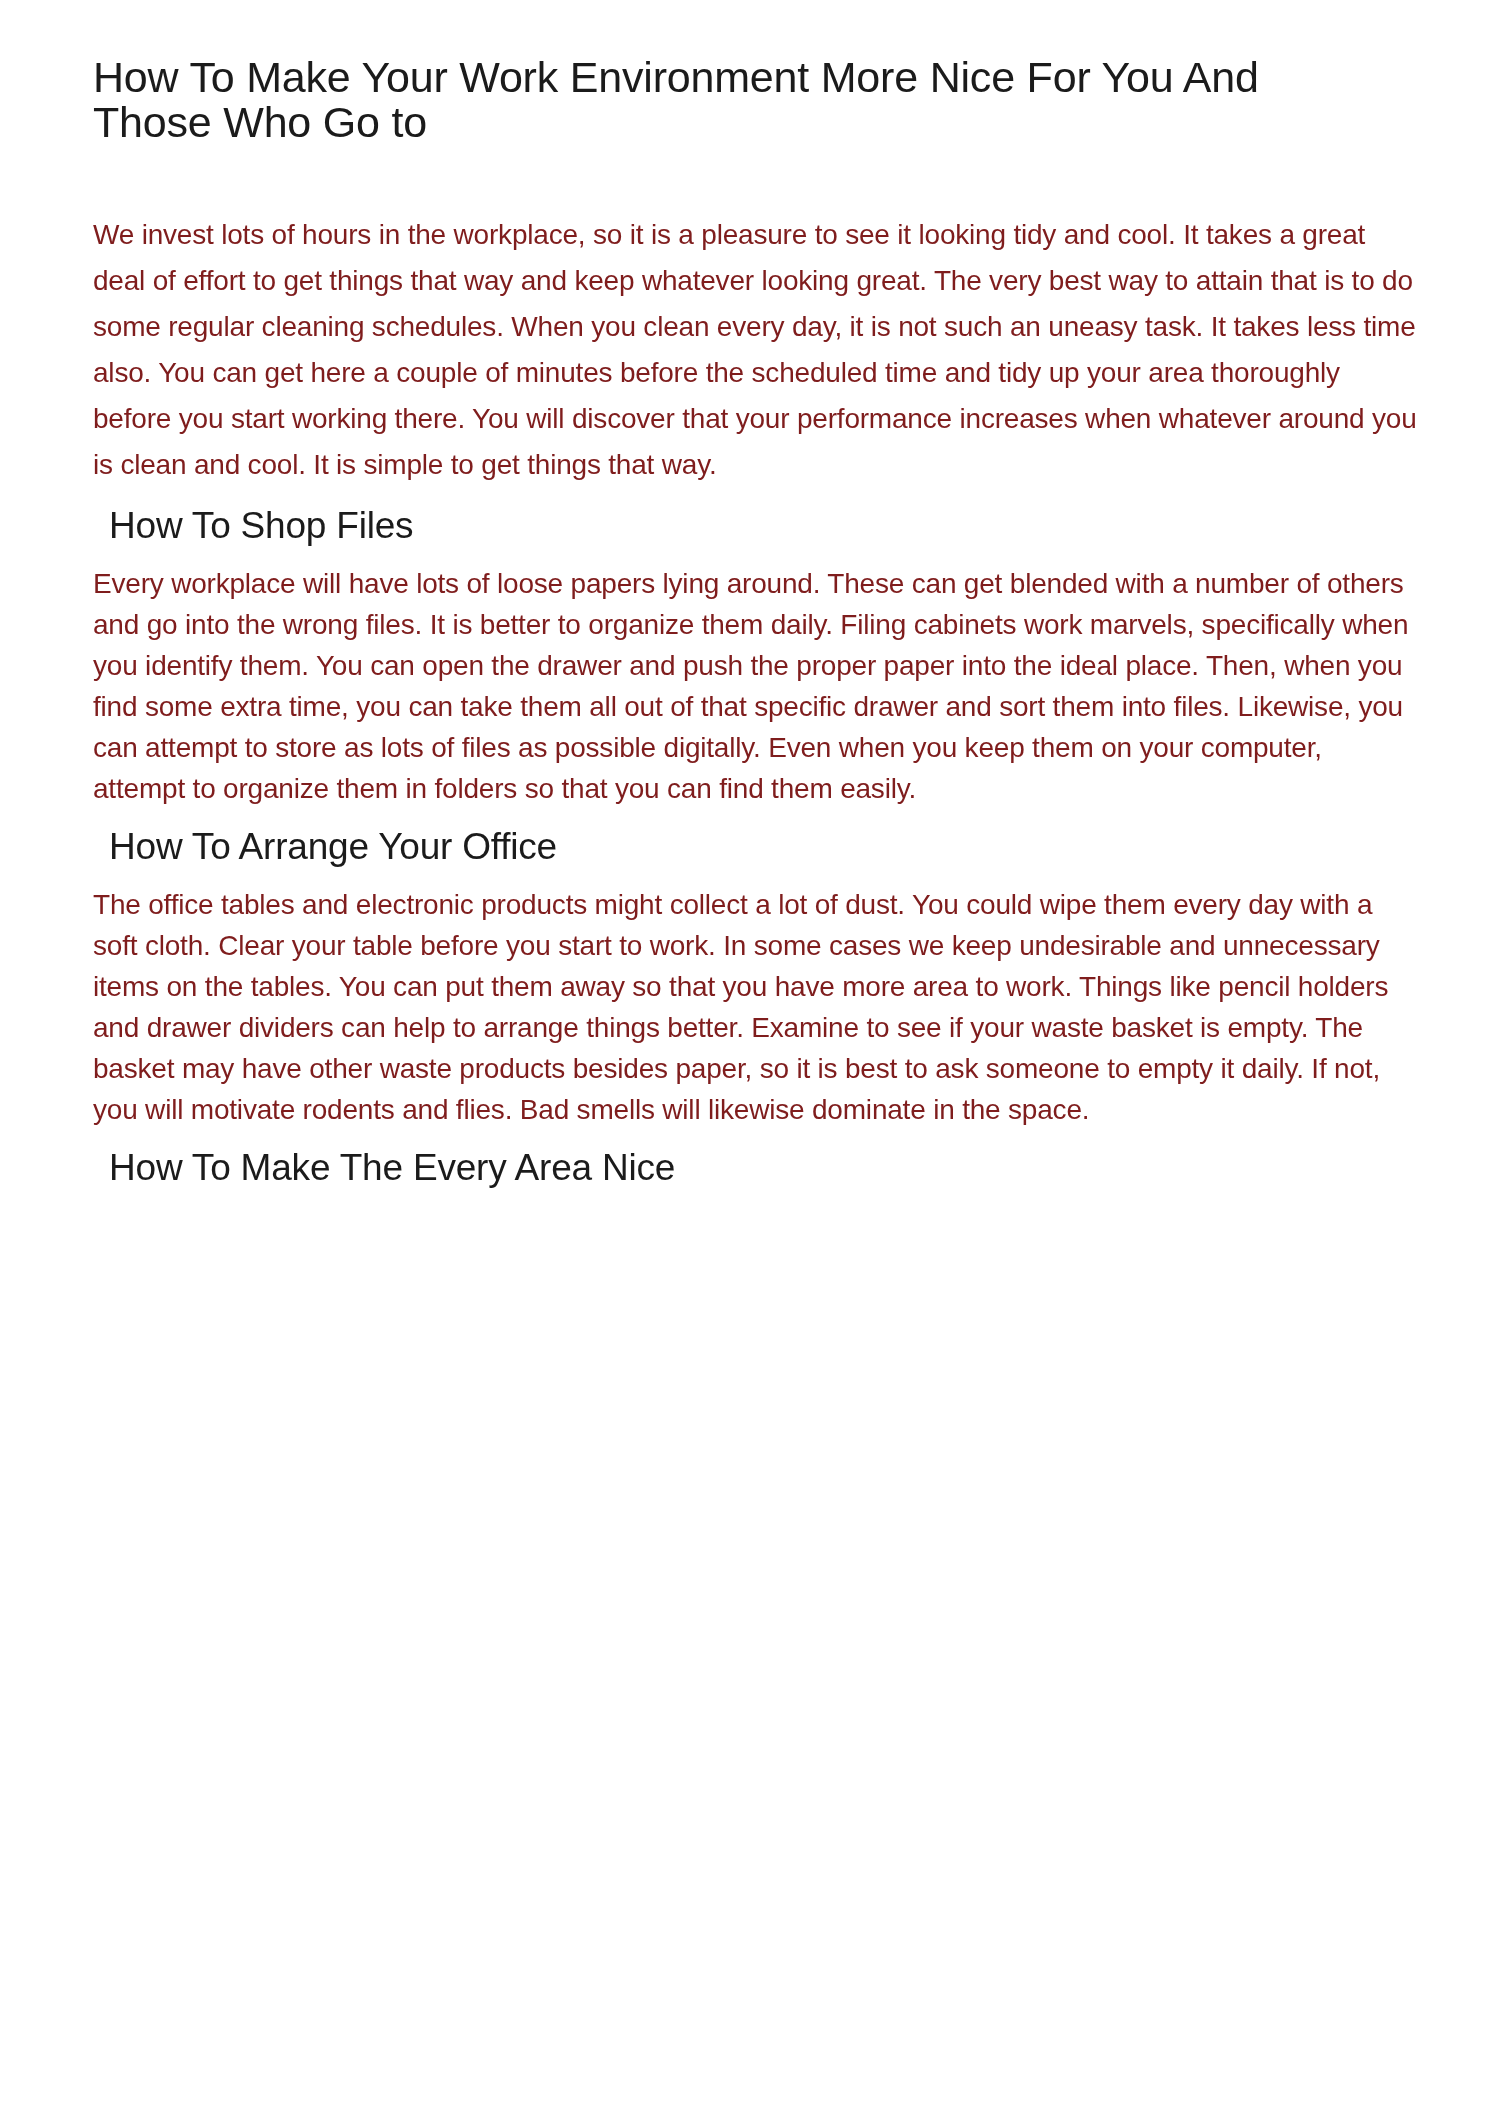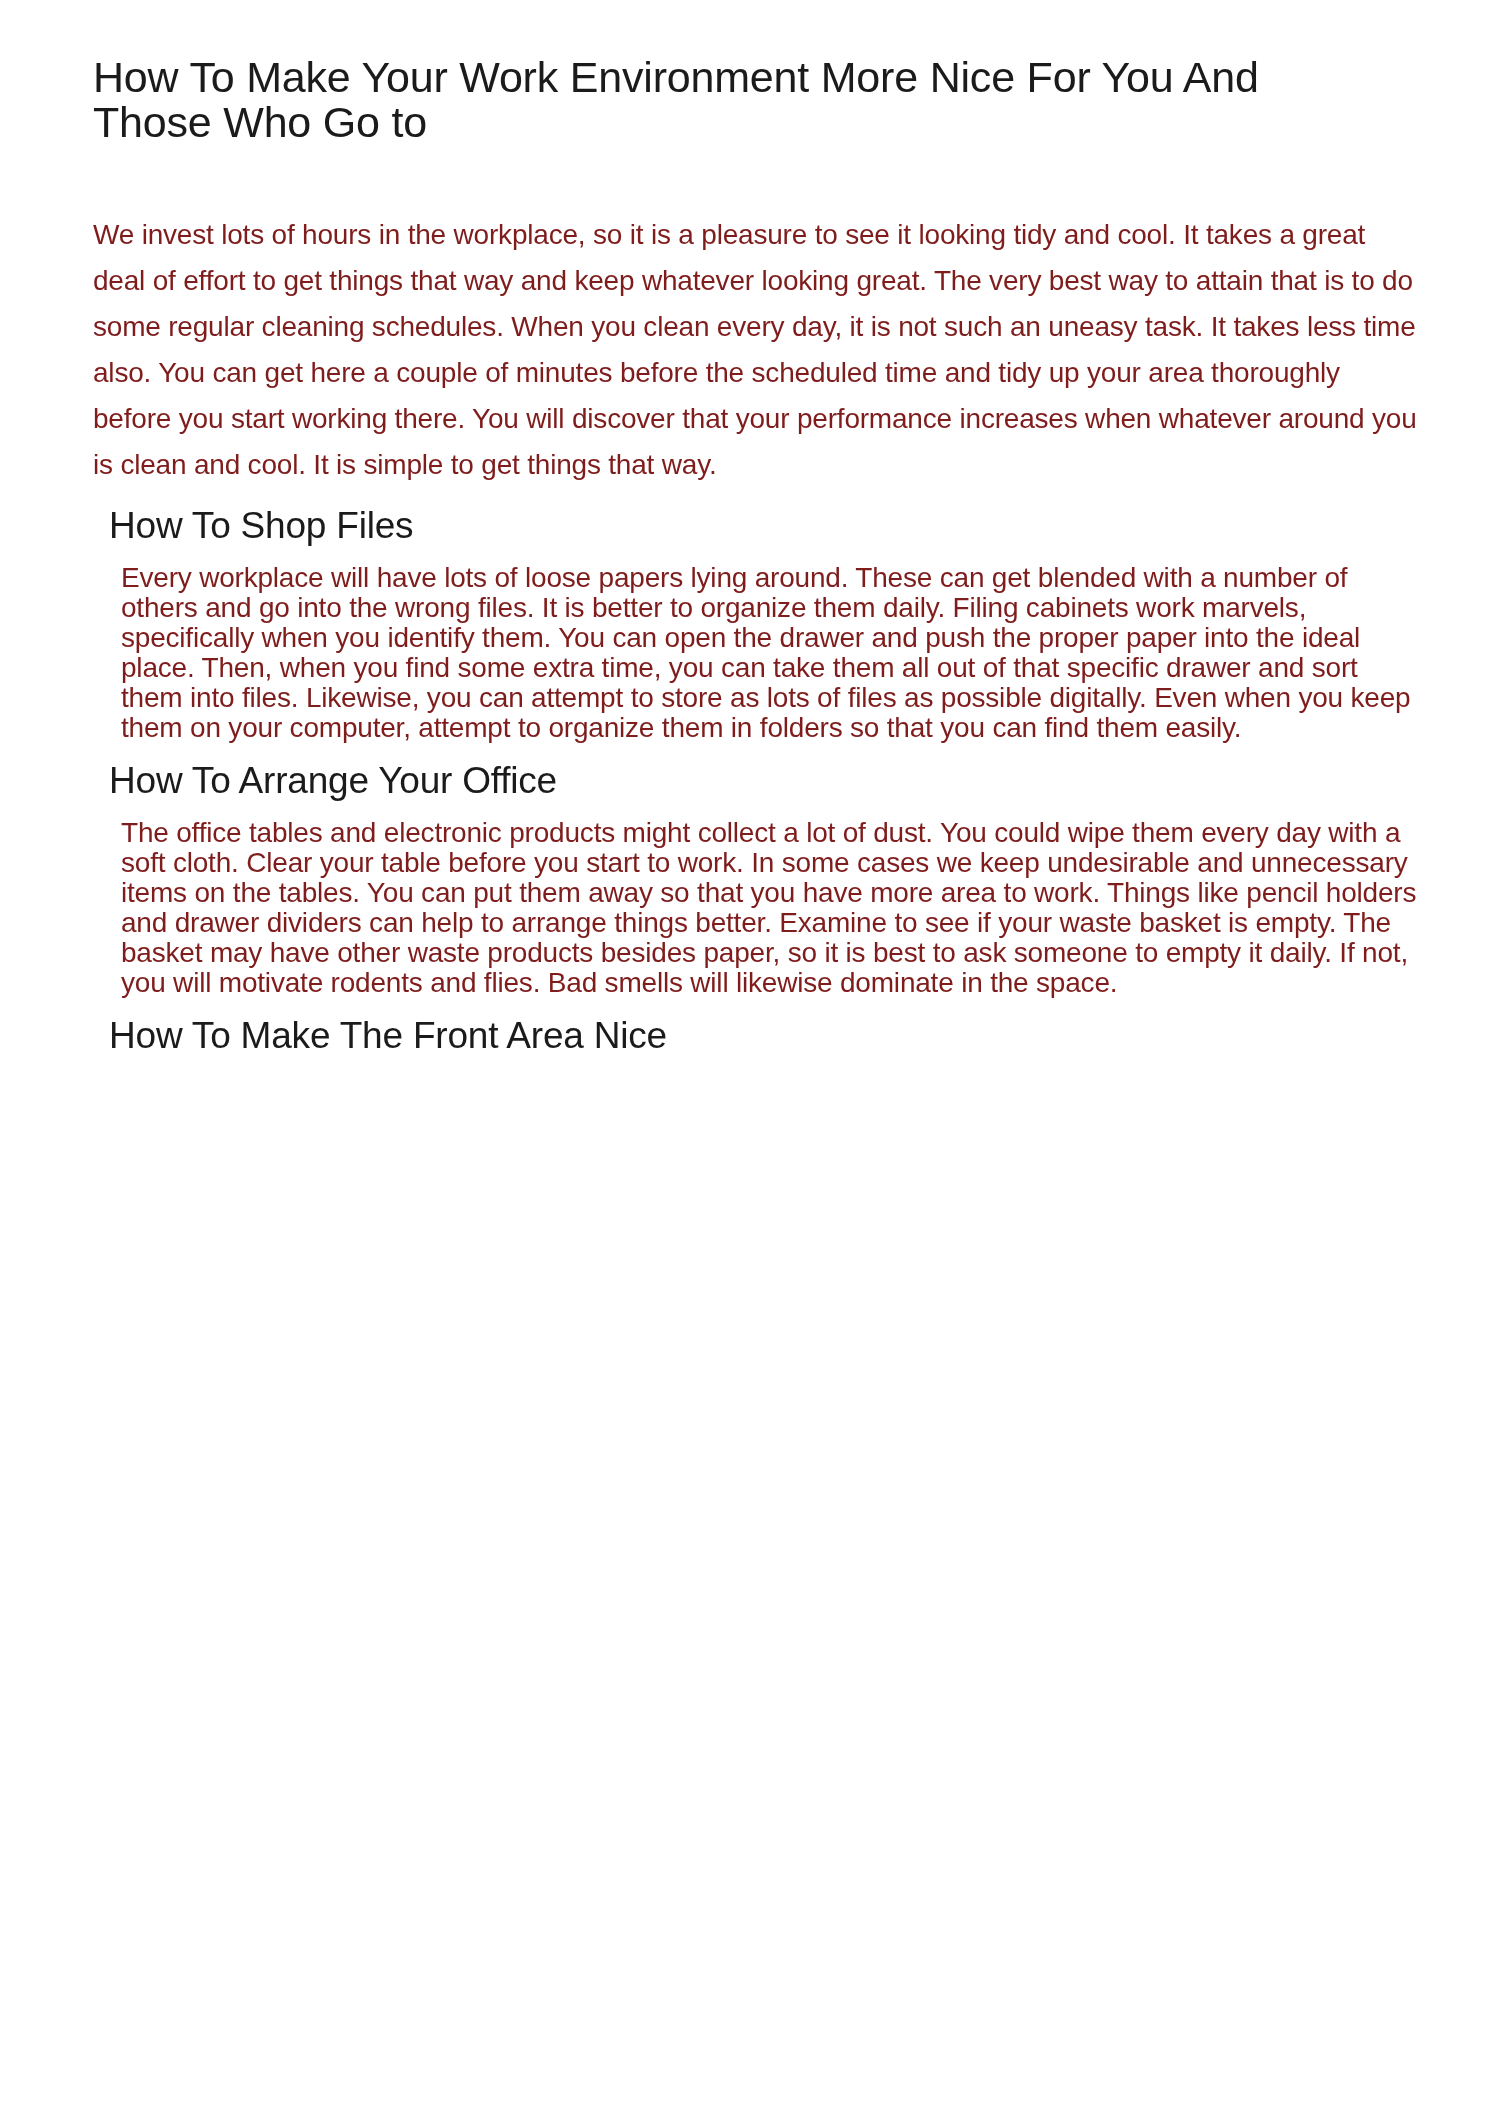--- a/index.html
+++ b/index.html
@@ -36,22 +36,21 @@
     font-size: 28px;
     font-weight: 400;
     letter-spacing: -0.2px;
     color: #7f1d1d;
   }
   p.intro {
     margin-top: 67px;
     line-height: 46px;
   }
   p.standard {
-    line-height: 30px;
-    margin-left: 28px;
+    line-height: 41px;
   }
   h2.section-heading {
     margin: 16px;
     font-size: 37px;
     line-height: 43px;
     font-weight: 400;
     letter-spacing: -0.2px;
     color: #1b1b1b;
   }
   .mt-h2-a { margin-top: 44px; }
@@ -71,16 +70,16 @@
     <p class="body-text intro">We invest lots of hours in the workplace, so it is a pleasure to see it looking tidy and cool. It takes a great deal of effort to get things that way and keep whatever looking great. The very best way to attain that is to do some regular cleaning schedules. When you clean every day, it is not such an uneasy task. It takes less time also. You can get here a couple of minutes before the scheduled time and tidy up your area thoroughly before you start working there. You will discover that your performance increases when whatever around you is clean and cool. It is simple to get things that way.</p>
 
     <h2 class="section-heading mt-h2-a">How To Shop Files</h2>
 
     <p class="body-text standard mt-p-a">Every workplace will have lots of loose papers lying around. These can get blended with a number of others and go into the wrong files. It is better to organize them daily. Filing cabinets work marvels, specifically when you identify them. You can open the drawer and push the proper paper into the ideal place. Then, when you find some extra time, you can take them all out of that specific drawer and sort them into files. Likewise, you can attempt to store as lots of files as possible digitally. Even when you keep them on your computer, attempt to organize them in folders so that you can find them easily.</p>
 
     <h2 class="section-heading mt-h2-b">How To Arrange Your Office</h2>
 
     <p class="body-text standard mt-p-b">The office tables and electronic products might collect a lot of dust. You could wipe them every day with a soft cloth. Clear your table before you start to work. In some cases we keep undesirable and unnecessary items on the tables. You can put them away so that you have more area to work. Things like pencil holders and drawer dividers can help to arrange things better. Examine to see if your waste basket is empty. The basket may have other waste products besides paper, so it is best to ask someone to empty it daily. If not, you will motivate rodents and flies. Bad smells will likewise dominate in the space.</p>
 
-    <h2 class="section-heading mt-h2-c">How To Make The Front Area Nice</h2>
+    <h2 class="section-heading mt-h2-c">How To Make The Every Area Nice</h2>
 
   </div>
 </div>
 
 </body></html>

